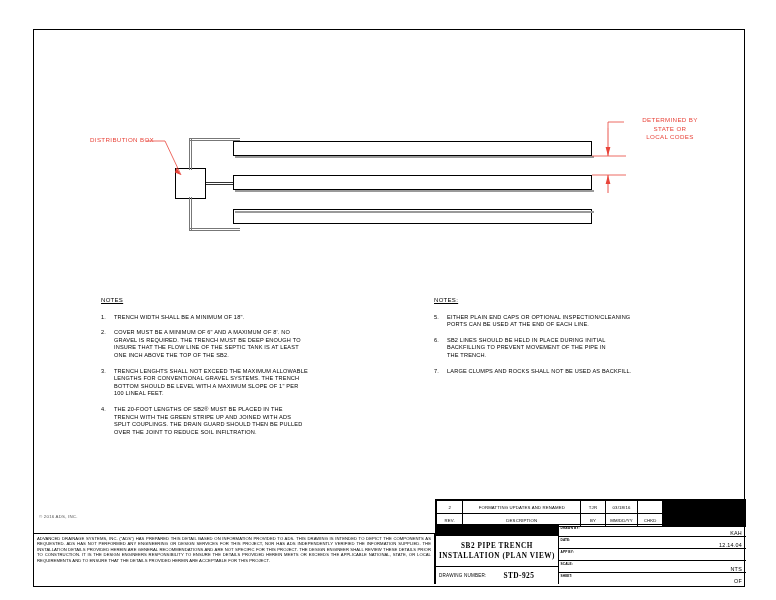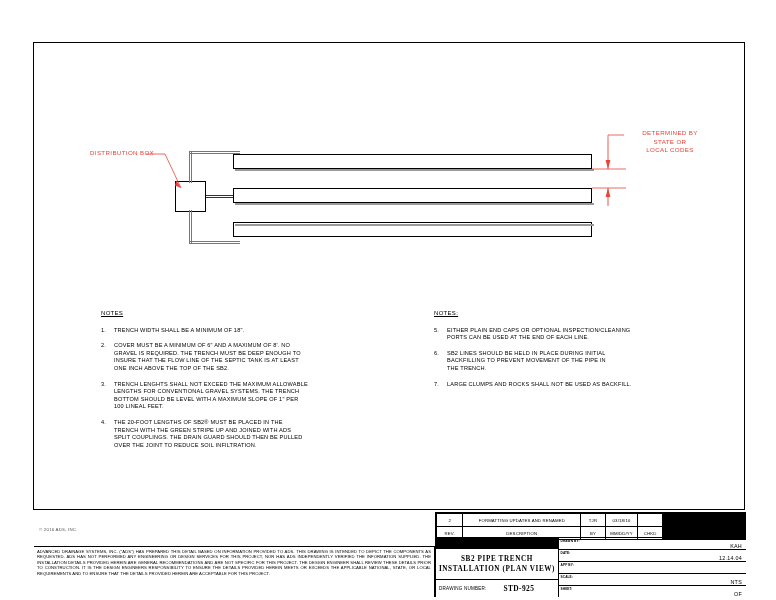--- a/index.html
+++ b/index.html
@@ -13,23 +13,23 @@
     position: relative;
     font-family: "Liberation Sans", sans-serif;
     overflow: hidden;
     color: #000;
   }
 
   
   #sheet {
     position: absolute;
     left: 33px;
-    top: 42px;
+    top: 29px;
     width: 712px;
-    height: 468px;
+    height: 558px;
     border: 1.4px solid #000;
     box-sizing: border-box;
   }
 
   
   #plan {
     position: absolute;
     left: 0; top: 0;
     width: 712px;
     height: 250px;

